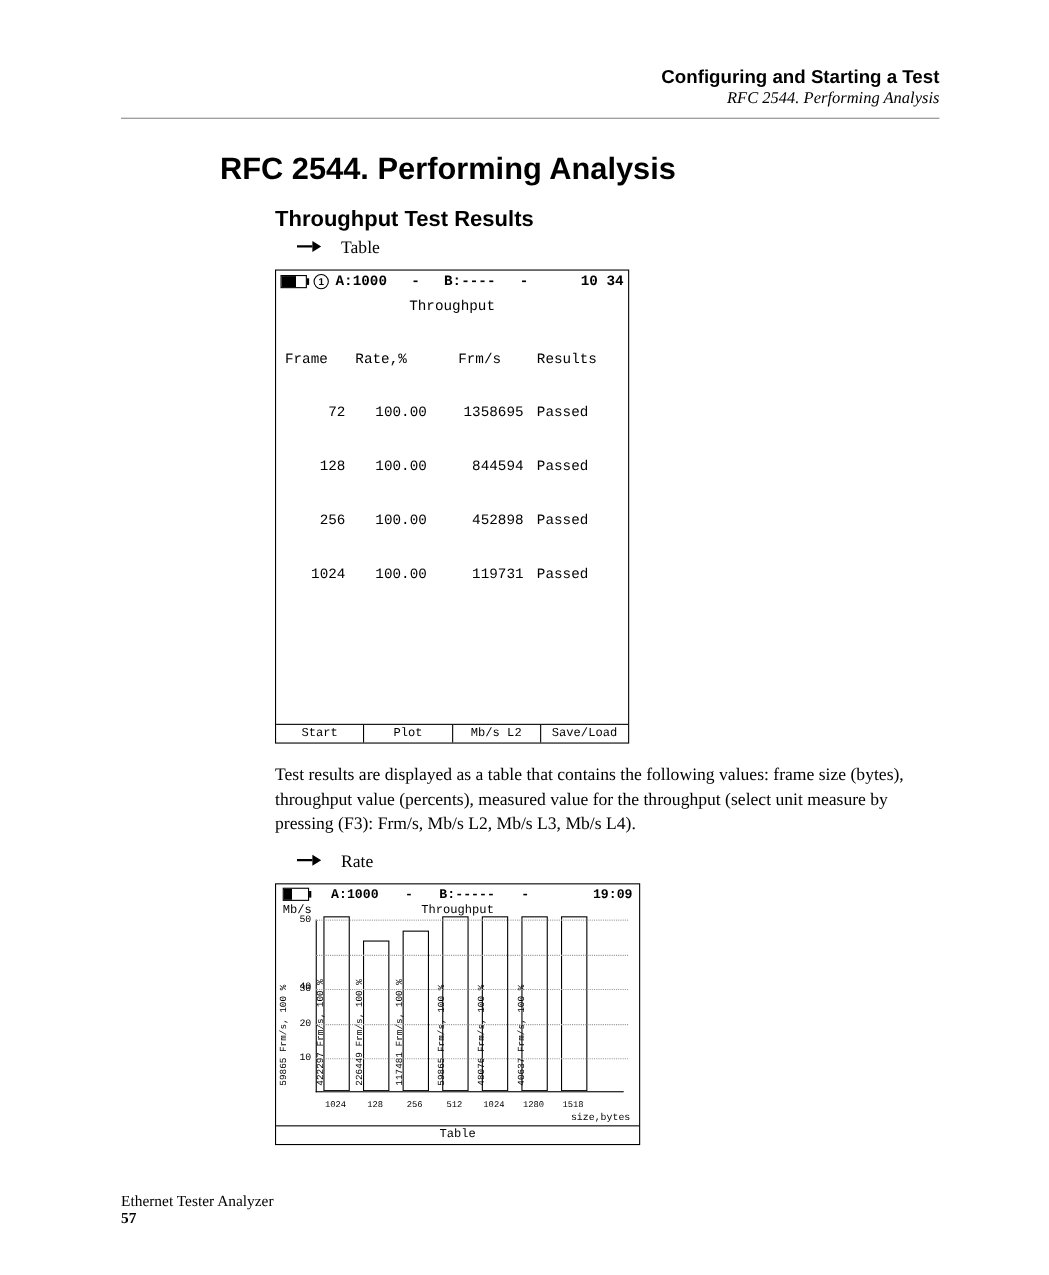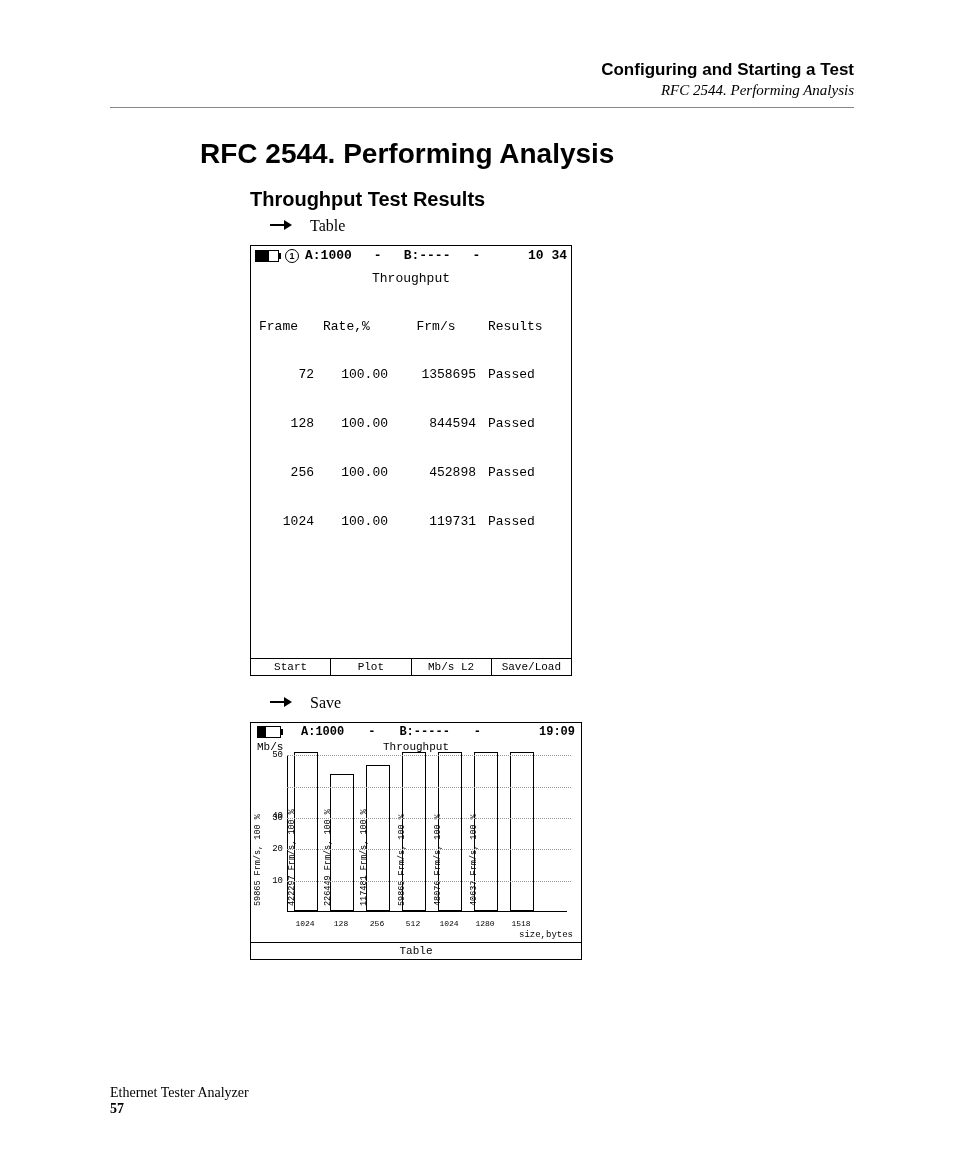--- a/index.html
+++ b/index.html
@@ -290,29 +290,30 @@
       <div class="ds1-spacer"></div>
       <div class="ds1-bottom">
         <div class="fbtn">Start</div>
         <div class="fbtn">Plot</div>
         <div class="fbtn">Mb/s L2</div>
         <div class="fbtn">Save/Load</div>
       </div>
     </div>
   </div>
 
+  <div class="body-text">Test results are displayed as a table that contains the following values: frame size (bytes), throughput value (percents), measured value for the throughput (select unit measure by pressing (F3): Frm/s, Mb/s L2, Mb/s L3, Mb/s L4).</div>
 
   <div class="bullet-line">
     <span class="arrow">
       <svg width="22" height="12" viewBox="0 0 22 12">
           <line x1="0" y1="6" x2="14" y2="6" stroke="#000" stroke-width="2"></line>
           <polygon points="14,1 22,6 14,11" fill="#000"></polygon>
         </svg>
     </span>
-    <span>Save</span>
+    <span>Rate</span>
   </div>
 
   <div class="figure">
     <div class="device-screen-2">
       <div class="ds2-top">
         <span class="batt2"></span>
         <span style="flex:0 0 8px"></span>
         <span>A:1000</span>
         <span style="flex:0 0 12px"></span>
         <span>-</span>

